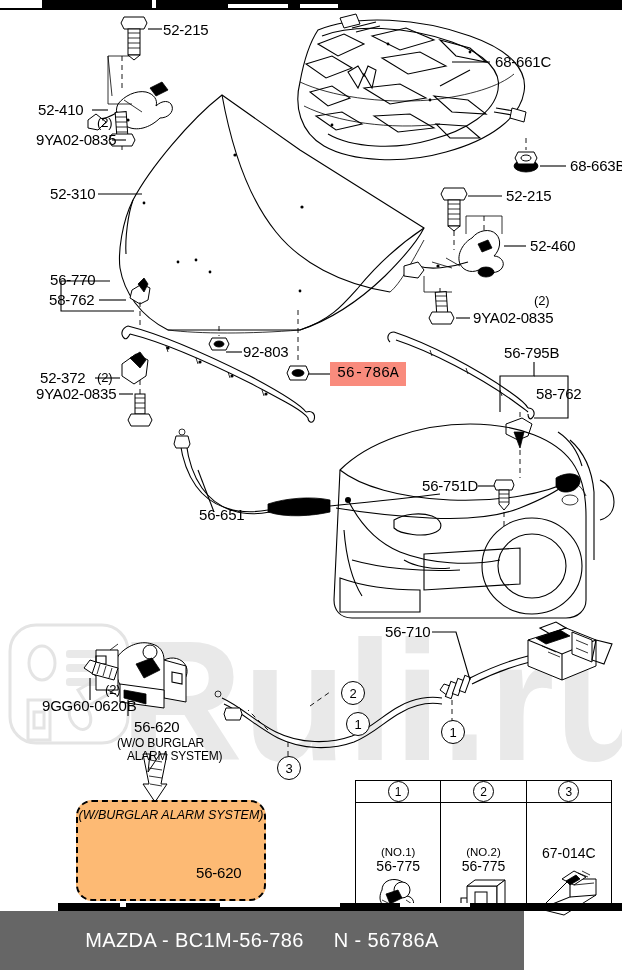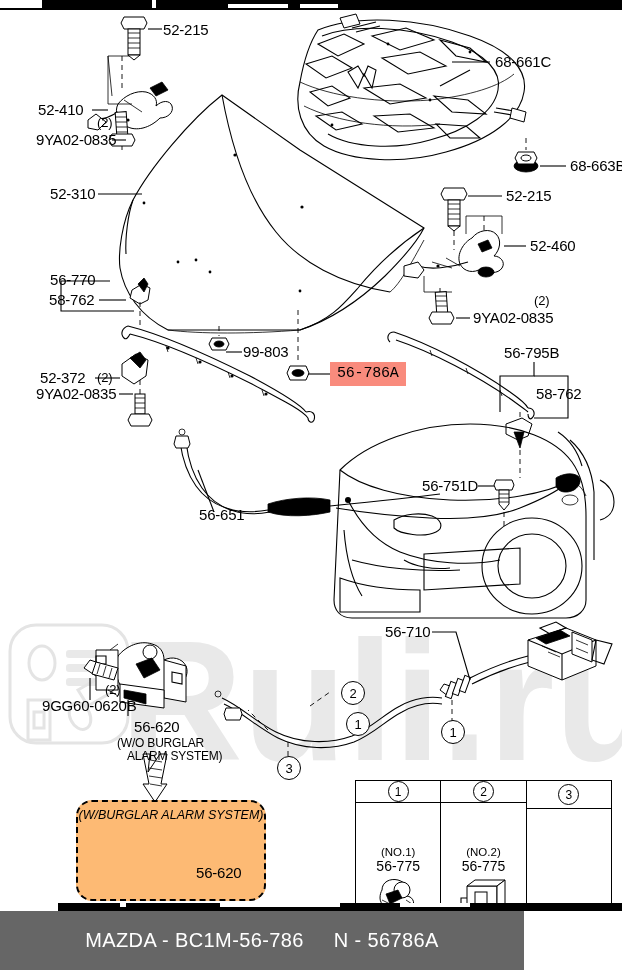--- a/index.html
+++ b/index.html
@@ -421,21 +421,21 @@
 
   <div class="lbl" style="left:495px;top:53px;">68-661C</div>
   <div class="lbl" style="left:570px;top:157px;">68-663B</div>
   <div class="lbl" style="left:506px;top:187px;">52-215</div>
   <div class="lbl" style="left:530px;top:237px;">52-460</div>
   <div class="lbl" style="left:473px;top:309px;">9YA02-0835</div>
   <div class="lbl sm" style="left:534px;top:293px;">(2)</div>
 
   <div class="lbl" style="left:50px;top:271px;">56-770</div>
   <div class="lbl" style="left:49px;top:291px;">58-762</div>
-  <div class="lbl" style="left:243px;top:343px;">99-803</div>
+  <div class="lbl" style="left:243px;top:343px;">92-803</div>
   <div class="lbl" style="left:40px;top:369px;">52-372</div>
   <div class="lbl" style="left:36px;top:385px;">9YA02-0835</div>
   <div class="lbl sm" style="left:97px;top:370px;">(2)</div>
 
   <div class="lbl hl" style="left:330px;top:362px;font-family:Liberation Mono, monospace;">56-786A</div>
 
   <div class="lbl" style="left:504px;top:344px;">56-795B</div>
   <div class="lbl" style="left:536px;top:385px;">58-762</div>
   <div class="lbl" style="left:199px;top:506px;">56-651</div>
   <div class="lbl" style="left:422px;top:477px;">56-751D</div>
@@ -499,20 +499,35 @@
             <path class="ln-thin" d="M24 44 h14"></path>
           </svg>
         </div>
       </div>
     </div>
 
     <div class="lcell">
       <div class="lhead">
         <div class="circnum">3</div>
       </div>
+      <div class="lbody">
+        <div class="t1"></div>
+        <div class="t2">67-014C</div>
+        <div class="pic">
+          <svg width="70" height="56" viewBox="0 0 70 56">
+            <path class="fillw" d="M6 46 L36 16 L62 16 L62 32 L30 52 Z"></path>
+            <path class="ln" d="M36 16 L36 34 L6 46"></path>
+            <path class="ln" d="M62 32 L36 34"></path>
+            <path class="fillw" d="M28 16 l12 -8 l12 6 l-12 8 z"></path>
+            <path class="fillk" d="M32 18 l10 -6 l4 4 l-10 6 z"></path>
+            <path class="ln-thin" d="M44 10 l10 4 M48 8 l8 4"></path>
+            <path class="ln-thin" d="M40 22 l20 -2"></path>
+          </svg>
+        </div>
+      </div>
     </div>
 
   </div>
 
   <div class="footer-strip">
     <div class="g1"></div>
       <div class="g2"></div>
       <div class="g3"></div>
       <div class="g4"></div>
   </div>

